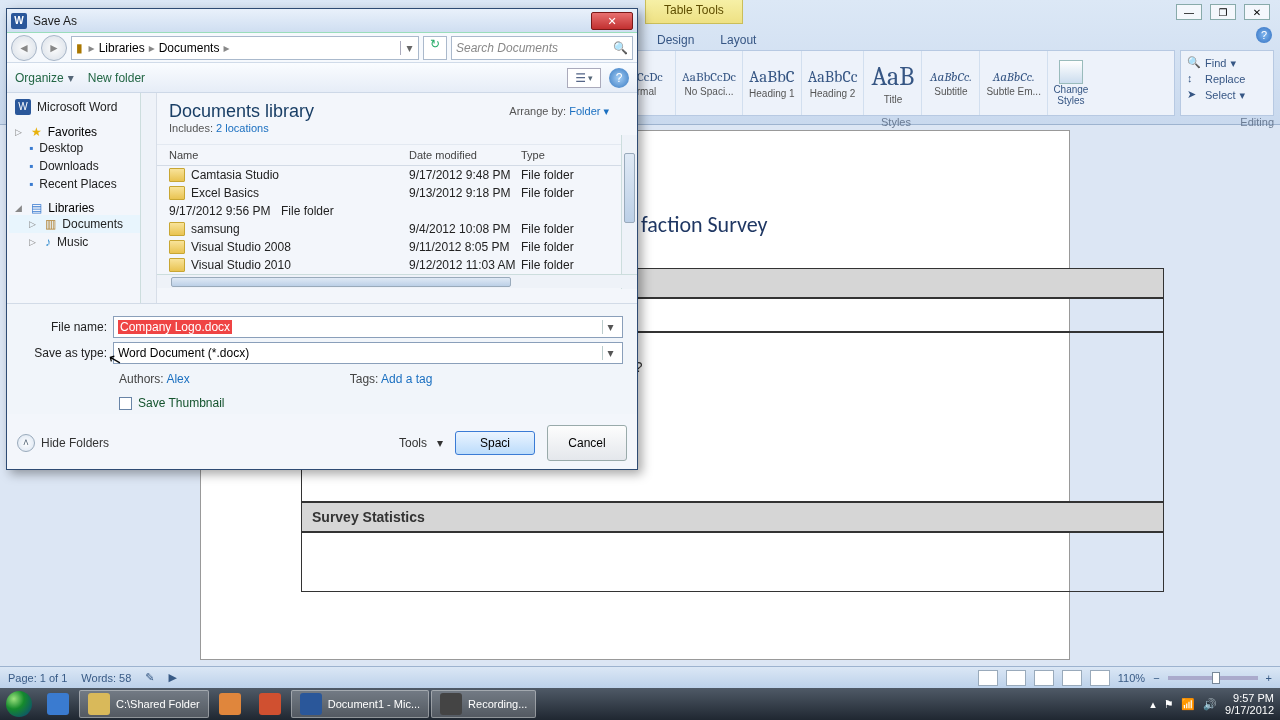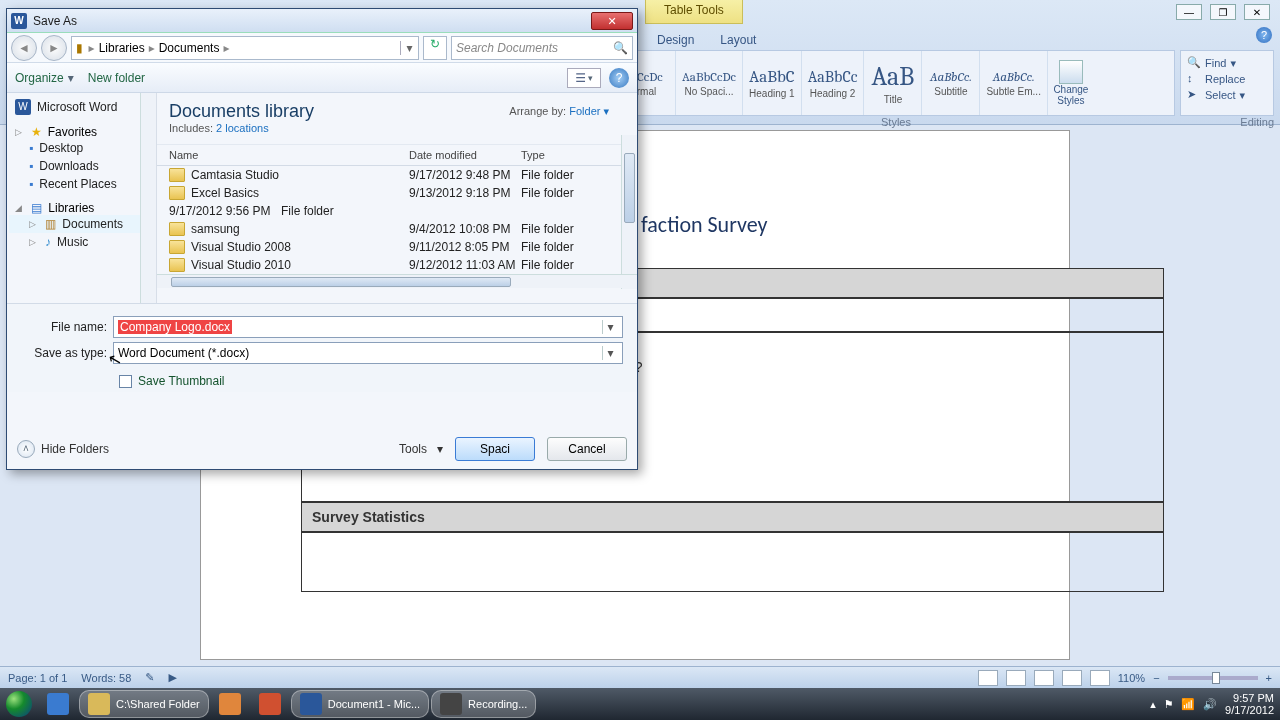--- a/index.html
+++ b/index.html
@@ -93,35 +93,35 @@
 .meta-row .lab{ color:#444;} .meta-row a{ color:#1a6fc0;}
 .chk-row{ margin:10px 0 0 98px; font-size:12px; color:#14532d; display:flex; align-items:center; gap:6px;}
 .chk{ width:13px; height:13px; border:1px solid #6884a6; background:#fff;}
 
 .dlg-footer{ position:absolute; bottom:8px; left:10px; right:10px; display:flex; align-items:center;}
 .hide-folders{ display:flex; align-items:center; gap:6px; font-size:12px; color:#333;}
 .hide-folders .circ{ width:18px; height:18px; border-radius:50%; border:1px solid #9ab; background:radial-gradient(#fff,#d9e4f1); text-align:center; line-height:16px; color:#567; font-size:10px;}
 .footer-right{ margin-left:auto; display:flex; align-items:center; gap:12px;}
 .tools{ font-size:12px; color:#333;}
 .btn-main{ width:80px; height:24px; border:1px solid #3a7bd5; background:linear-gradient(#eaf4ff,#bcdcfb); font-size:12px; border-radius:3px;}
-.btn-sec{ width:80px; height:24px; border:1px solid #9aa; background:linear-gradient(#fdfdfd,#e4e7ec); font-size:12px; border-radius:3px;}
+.btn-sec{ width:80px; height:36px; border:1px solid #9aa; background:linear-gradient(#fdfdfd,#e4e7ec); font-size:12px; border-radius:3px;}
 
 
 .statusbar{ position:absolute; bottom:32px; left:0; right:0; height:22px; background:linear-gradient(#dbe7f5,#bcd1ea); border-top:1px solid #9db3cf; display:flex; align-items:center; font-size:11px; color:#385a85; padding:0 8px; gap:14px;}
 .statusbar .right{ margin-left:auto; display:flex; align-items:center; gap:8px;}
 .zoom-slider{ width:90px; height:4px; background:#aac; position:relative;}
 .zoom-slider .zthumb{ position:absolute; left:44px; top:-4px; width:8px; height:12px; background:#fff; border:1px solid #789;}
 .viewbtn{ width:20px; height:16px; border:1px solid #9ab; background:#fff;}
 
 
 .taskbar{ position:absolute; bottom:0; left:0; right:0; height:32px; background:linear-gradient(#4f5a67,#1f2731); display:flex; align-items:center;}
 .start{ width:38px; height:32px; display:flex; align-items:center; justify-content:center;}
 .start .orb{ width:26px; height:26px; border-radius:50%; background:radial-gradient(circle at 30% 30%,#9be27d,#158a2c 40%,#0a3f84);}
 .tbtn{ height:28px; padding:0 8px; margin:0 1px; display:flex; align-items:center; gap:6px; color:#fff; font-size:11px;}
-.tbtn.active{ background:rgba(255,255,255,.22); border:1px solid rgba(255,255,255,.35); border-radius:10px;}
+.tbtn.active{ background:rgba(255,255,255,.22); border:1px solid rgba(255,255,255,.35); border-radius:2px;}
 .tbtn .tico{ width:22px; height:22px; background:#d9b95a; border-radius:3px;}
 .tray{ margin-left:auto; display:flex; align-items:center; gap:8px; color:#fff; font-size:11px; padding-right:6px;}
 .tray .clock{ text-align:right; line-height:12px;}
 
 
 .cursor{ position:absolute; left:108px; top:350px; font-size:16px; color:#000; transform:rotate(-15deg);}
 </style>
 </head>
 <body>
 
@@ -340,20 +340,24 @@
         <span class="sel-text">Company Logo.docx</span>
         <span class="dd">▾</span>
       </div>
     </div>
     <div class="form-row">
       <label>Save as type:</label>
       <div class="combo">
         <span>Word Document (*.docx)</span>
         <span class="dd">▾</span>
       </div>
+    </div>
+    <div class="meta-row">
+      <div><span class="lab">Authors:</span> <a>Alex</a></div>
+      <div style="margin-left:120px"><span class="lab">Tags:</span> <a>Add a tag</a></div>
     </div>
     <div class="chk-row">
       <div class="chk"></div>
       <span>Save Thumbnail</span>
     </div>
   </div>
 
   <div class="dlg-footer">
     <div class="hide-folders">
       <div class="circ">˄</div>

